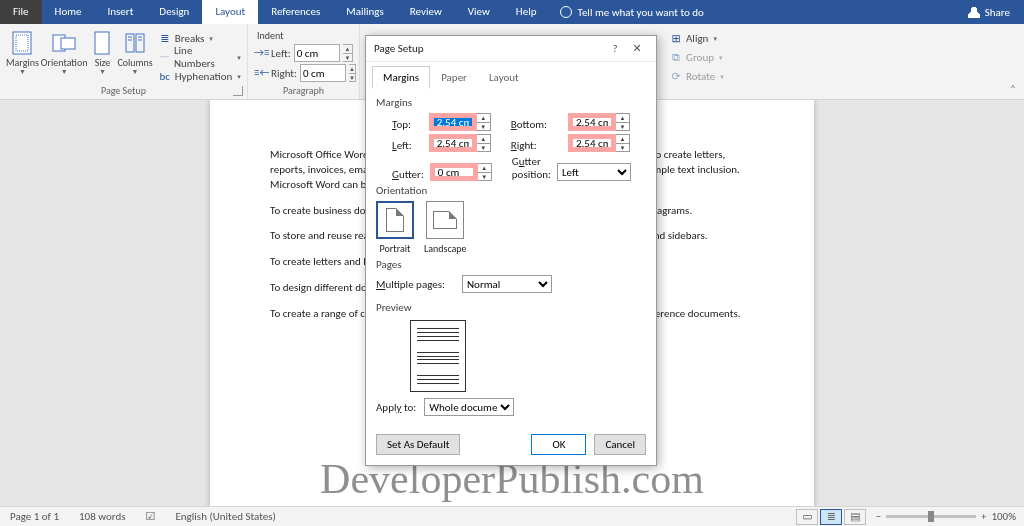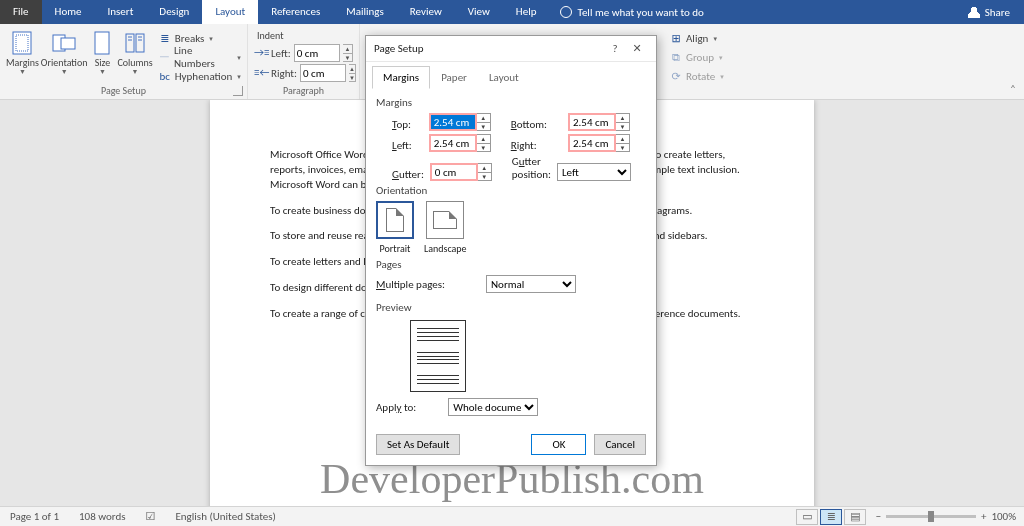--- a/index.html
+++ b/index.html
@@ -56,37 +56,37 @@
 .dlg-tabs{display:flex;padding:4px 6px 0 6px;}
 .dlg-tab{padding:4px 10px;border:1px solid transparent;cursor:pointer;color:#666;}
 .dlg-tab.active{border:1px solid #ccc;border-bottom:1px solid #fff;color:#000;background:#fff;}
 .dlg-body{padding:4px 10px 8px 10px;}
 .sec-lbl{color:#444;margin:3px 0 4px 0;}
 .mrow{display:flex;align-items:flex-end;gap:6px;margin:3px 16px;}
 .mrow label{width:48px;text-align:left;}
 .mrow label u{text-decoration:underline;}
 .mrow .lab2{width:80px;margin-left:14px;}
 .ninput{display:flex;align-items:center;}
-.ninput input{width:48px;height:18px;border:2px solid #fca5a5;padding:0 3px;}
+.ninput input{width:48px;height:18px;border:5px solid #fca5a5;padding:0 3px;}
 .ninput input.sel{background:#0078d7;color:#fff;}
 .ninput .sp{width:14px;height:18px;border:1px solid #999;border-left:none;display:flex;flex-direction:column;}
 .ninput .sp div{flex:1;display:flex;align-items:center;justify-content:center;font-size:6px;color:#444;}
 .ninput .sp div:first-child{border-bottom:1px solid #999;}
 .ninput select{width:74px;height:18px;border:1px solid #999;background:#fff;font-size:11px;}
 .orient-row{display:flex;gap:10px;margin:4px 0 2px 0;}
 .orient{display:flex;flex-direction:column;align-items:center;gap:3px;cursor:pointer;}
 .orient .box{width:38px;height:38px;border:1px solid #888;display:flex;align-items:center;justify-content:center;background:#fff;}
 .orient.active .box{border:2px solid #2B579A;}
 .orient .pg-p{width:18px;height:24px;border:1px solid #777;position:relative;}
 .orient .pg-p::after{content:"";position:absolute;right:-1px;top:-1px;border:4px solid transparent;border-left-color:#777;border-bottom-color:#777;background:#fff;}
 .orient .pg-l{width:24px;height:18px;border:1px solid #777;position:relative;}
 .orient .pg-l::after{content:"";position:absolute;right:-1px;top:-1px;border:4px solid transparent;border-left-color:#777;border-bottom-color:#777;background:#fff;}
 .orient .ol{font-size:10px;}
 .sel-row{display:flex;align-items:center;gap:8px;margin:4px 0;}
-.sel-row select{width:90px;height:18px;border:1px solid #999;background:#fff;margin-left:24px;}
+.sel-row select{width:90px;height:18px;border:1px solid #999;background:#fff;}
 .preview-box{width:56px;height:72px;border:1px solid #333;margin:6px 0 6px 34px;padding:7px 6px;display:flex;flex-direction:column;gap:3px;}
 .preview-box div{height:1px;background:#333;}
 .preview-box div.sp{background:none;height:5px;}
 .dlg-foot{display:flex;align-items:center;padding:6px 10px 10px 10px;gap:8px;}
 .btn{height:21px;padding:0 10px;border:1px solid #adadad;background:#e1e1e1;cursor:pointer;}
 .btn.primary{border:1px solid #0078d7;background:#fff;padding:0 20px;}
 .dlg-foot .sp{flex:1;}
 
 
 .status{position:absolute;bottom:0;left:0;right:0;height:20px;background:#f3f3f3;border-top:1px solid #d4d4d4;display:flex;align-items:center;color:#555;font-size:10px;}

